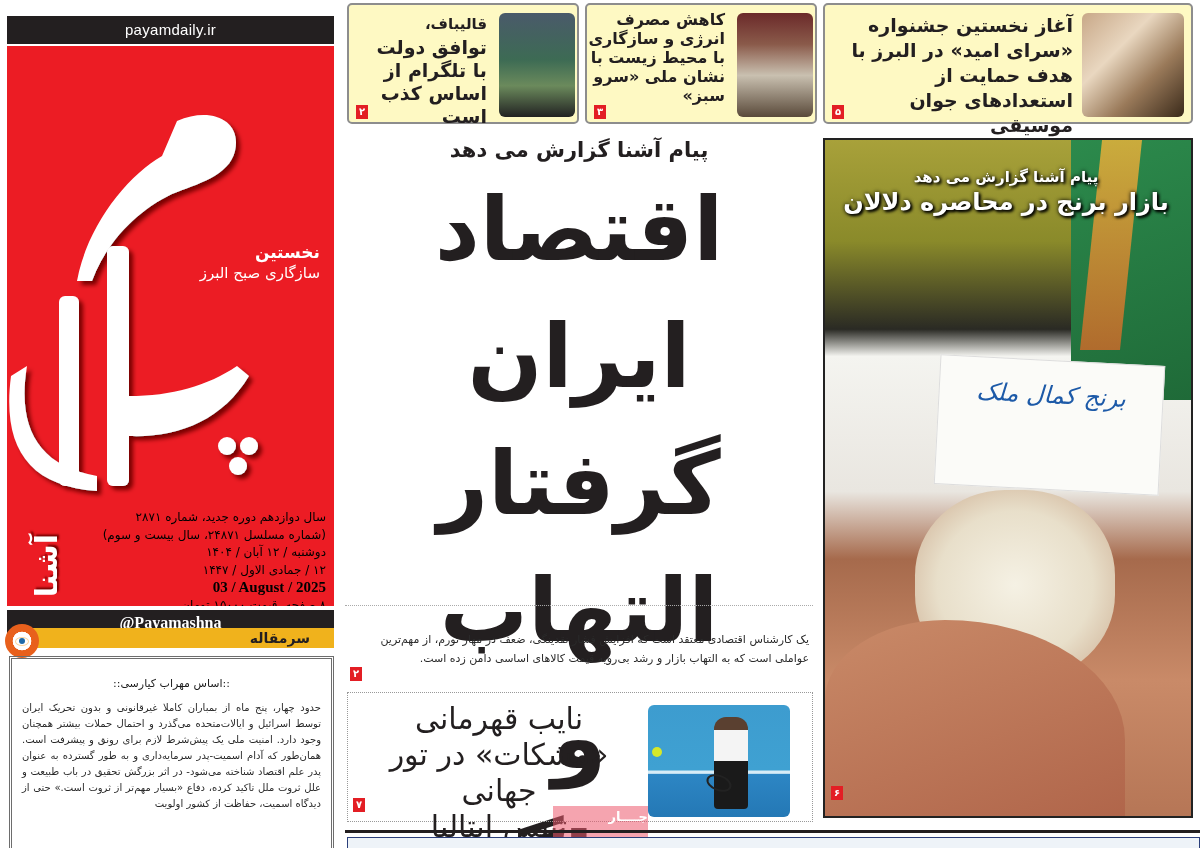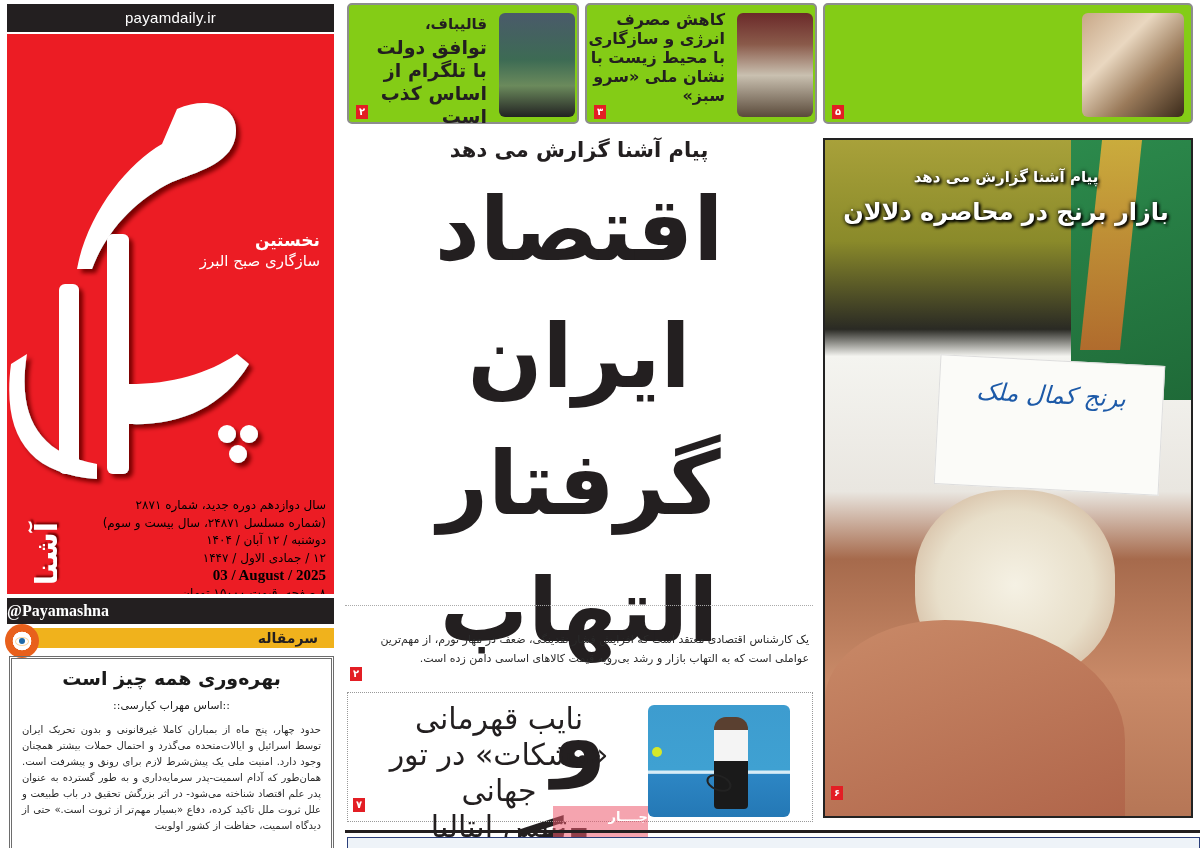--- a/index.html
+++ b/index.html
@@ -1,50 +1,50 @@
 <!DOCTYPE html>
 <html><head>
 <meta charset="utf-8">
 <style>
   * { box-sizing: border-box; margin: 0; padding: 0; }
   html, body { width: 1200px; height: 848px; overflow: hidden; background: #ffffff; }
   body { font-family: "DejaVu Sans", sans-serif; position: relative; color: #1a1a1a; }
 
   
-  .masthead { position: absolute; left: 7px; top: 4px; width: 327px; }
+  .masthead { position: absolute; left: 7px; top: 16px; width: 327px; }
   .site-url-bar { height: 28px; background: #231f20; color: #fff; text-align: center;
     font-family: "Liberation Sans", sans-serif; font-size: 15px; line-height: 28px; letter-spacing: .3px; }
   .logo-block { height: 560px; background: #ec1c24; margin-top: 2px; position: relative; overflow: hidden; }
   .logo-word { position: absolute; left: -10px; top: 20px; width: 320px; height: 450px; }
   .logo-word svg { width: 100%; height: 100%; }
   .tagline { position: absolute; right: 14px; top: 196px; text-align: right; color: #fff; direction: rtl; }
   .tagline .t1 { font-size: 17px; font-weight: bold; }
   .tagline .t2 { font-size: 15px; margin-top: 2px; }
   .ashna-mark { position: absolute; left: 22px; top: 488px; color: #fff; font-size: 30px; font-weight: bold;
     direction: rtl; writing-mode: vertical-rl; transform: rotate(180deg); text-shadow: 2px 2px 2px #7a0000; }
   .issue-info { position: absolute; right: 8px; top: 463px; color: #000000; direction: rtl; text-align: right; font-size: 12px; line-height: 17.5px; }
   .issue-info .en { font-family: "Liberation Serif", serif; font-weight: bold; font-size: 15px; direction: ltr; text-align: right; }
-  .handle-bar { margin-top: 4px; height: 26px; background: #231f20; color: #fff; text-align: left;
+  .handle-bar { margin-top: 4px; height: 26px; background: #231f20; color: #fff; text-align: center;
     font-family: "Liberation Serif", serif; font-weight: bold; font-size: 16px; line-height: 26px; }
 
   
   .editorial { position: absolute; left: 7px; top: 628px; width: 327px; height: 220px; }
-  .ed-header { height: 20px; background: #f0b21c; margin-left: 18px; color: #231f20; direction: rtl; padding-right: 16px;
+  .ed-header { height: 20px; background: #f0b21c; margin-left: 18px; color: #231f20; direction: rtl; padding-right: 24px;
     font-size: 14px; font-weight: bold; line-height: 20px; }
   .eye-badge { position: absolute; left: -2px; top: -4px; width: 34px; height: 34px; border-radius: 50%;
     background: radial-gradient(circle, #ffffff 0 38%, #e8601c 40% 100%); display: flex; align-items: center; justify-content: center; }
   .eye-badge .iris { width: 14px; height: 9px; border-radius: 50%; background: #fff; border: 1px solid #fbd6a0; display: flex; align-items: center; justify-content: center; }
   .eye-badge .pupil { width: 6px; height: 6px; border-radius: 50%; background: #1e6aa8; }
   .ed-box { position: absolute; top: 28px; left: 2px; right: 0; bottom: 0; border: 3px double #6d6d6d; border-bottom: none; padding: 8px 10px 0; }
   .ed-title { text-align: center; font-size: 19px; font-weight: bold; direction: rtl; }
   .ed-author { text-align: center; font-size: 11px; margin-top: 10px; direction: rtl; }
   .ed-body { font-size: 10px; line-height: 16px; direction: rtl; text-align: justify; margin-top: 10px; color: #2a2a2a; }
 
   
-  .teaser { position: absolute; top: 3px; height: 121px; border: 2px solid #8d8d8d; border-radius: 5px; background: #84cc16; }
+  .teaser { position: absolute; top: 3px; height: 121px; border: 2px solid #8d8d8d; border-radius: 5px; background: #fef9c3; }
   .teaser .photo { position: absolute; top: 8px; border-radius: 6px; overflow: hidden; }
   .teaser .title { position: absolute; direction: rtl; text-align: right; font-weight: bold; color: #231f20; }
   .pnum { position: absolute; width: 12px; height: 14px; background: #e31e24; color: #fff; font-size: 10px; font-weight: bold;
     text-align: center; line-height: 14px; }
 
   .t-qalibaf { left: 347px; width: 232px; }
   .t-qalibaf .photo { left: 150px; width: 76px; height: 104px; background: linear-gradient(180deg,#4a5a6a 0%,#3d6b54 45%,#6b8a5c 70%,#222 100%); }
   .t-qalibaf .title { right: 90px; top: 8px; font-size: 19px; line-height: 23px; width: 130px; }
   .t-qalibaf .title .kicker { font-size: 15px; display: block; }
   .t-qalibaf .pnum { left: 7px; top: 100px; }
@@ -85,21 +85,21 @@
   .big-photo { position: absolute; left: 823px; top: 138px; width: 370px; height: 680px; border: 2px solid #222; overflow: hidden;
     background: linear-gradient(180deg,#a8a13a 0%,#8a8a2a 15%,#2a2a24 28%,#f4f4f0 32%,#e9e6e0 52%,#a66a4c 62%,#c98a68 80%,#b67656 100%); }
   .big-photo .bag-right { position: absolute; right: 0; top: 0; width: 120px; height: 260px; background: linear-gradient(160deg,#2c8a4c,#1f6a38); }
   .big-photo .bag-stripe { position: absolute; right: 60px; top: 0; width: 40px; height: 210px; background: linear-gradient(180deg,#e6b23a,#c96a2a); transform: skewX(-6deg); opacity: .85; }
   .big-photo .label-card { position: absolute; left: 112px; top: 220px; width: 225px; height: 130px; background: #fbfbf8; transform: rotate(3deg); border: 1px solid #ddd; }
   .big-photo .label-card span { display: block; text-align: center; direction: rtl; font-size: 24px; color: #1d5aa8; margin-top: 20px; font-style: italic; }
   .big-photo .rice { position: absolute; left: 90px; top: 350px; width: 200px; height: 190px; border-radius: 45%; background: radial-gradient(ellipse,#f5f1e4 0%,#e8dfca 55%,#c9a78a 100%); }
   .big-photo .hand { position: absolute; left: 0; top: 480px; width: 300px; height: 200px; border-radius: 40% 60% 0 0; background: linear-gradient(160deg,#c98a68,#b0654a); }
   .big-photo .overlay { position: absolute; top: 28px; right: 10px; width: 350px; direction: rtl; text-align: center; color: #fff; text-shadow: 0 0 4px #000, 2px 2px 3px #000; }
   .big-photo .overlay .k { font-size: 15px; font-weight: bold; }
-  .big-photo .overlay .h { font-size: 24px; font-weight: bold; margin-top: 12px; }
+  .big-photo .overlay .h { font-size: 24px; font-weight: bold; margin-top: 2px; }
   .big-photo .pnum { left: 6px; top: 646px; }
 
   
   .bottom-rule { position: absolute; left: 345px; top: 830px; width: 855px; height: 3px; background: #231f20; }
   .bottom-box { position: absolute; left: 347px; top: 837px; width: 853px; height: 11px; border: 1px solid #2a3e7a; border-bottom: none; background: #eef3f8; }
 </style>
 </head>
 <body>
 
 <div class="masthead">
@@ -142,21 +142,20 @@
 </div>
 
 <div class="editorial">
   <div class="ed-header">سرمقاله</div>
   <div class="eye-badge">
       <div class="iris">
         <div class="pupil"></div>
       </div>
     </div>
   <div class="ed-box">
-    <div class="ed-title">بهره‌وری همه چیز است</div>
     <div class="ed-author">::اساس مهراب کیارسی::</div>
     <div class="ed-body">حدود چهار، پنج ماه از بمباران کاملا غیرقانونی و بدون تحریک ایران توسط اسرائیل و ایالات‌متحده می‌گذرد و احتمال حملات بیشتر همچنان وجود دارد. امنیت ملی یک پیش‌شرط لازم برای رونق و پیشرفت است. همان‌طور که آدام اسمیت-پدر سرمایه‌داری و به طور گسترده به عنوان پدر علم اقتصاد شناخته می‌شود- در اثر بزرگش تحقیق در باب طبیعت و علل ثروت ملل تاکید کرده، دفاع «بسیار مهم‌تر از ثروت است.» حتی از دیدگاه اسمیت، حفاظت از کشور اولویت</div>
   </div>
 </div>
 
 <div class="teaser t-qalibaf">
   <div class="photo"></div>
   <div class="title">
     <span class="kicker">قالیباف،</span>
     <span>توافق دولت با تلگرام از اساس کذب است</span>
@@ -165,20 +164,21 @@
 </div>
 
 <div class="teaser t-energy">
   <div class="photo"></div>
   <div class="title">کاهش مصرف انرژی و سازگاری با محیط زیست با نشان ملی «سرو سبز»</div>
   <div class="pnum">۳</div>
 </div>
 
 <div class="teaser t-music">
   <div class="photo"></div>
+  <div class="title">آغاز نخستین جشنواره «سرای امید» در البرز با هدف حمایت از استعدادهای جوان موسیقی</div>
   <div class="pnum">۵</div>
 </div>
 
 <div class="main-story">
   <div class="kicker-main">پیام آشنا گزارش می دهد</div>
   <div class="headline">
     <div>اقتصاد ایران</div>
     <div>گرفتار التهاب</div>
     <div>و سوداگری</div>
   </div>

